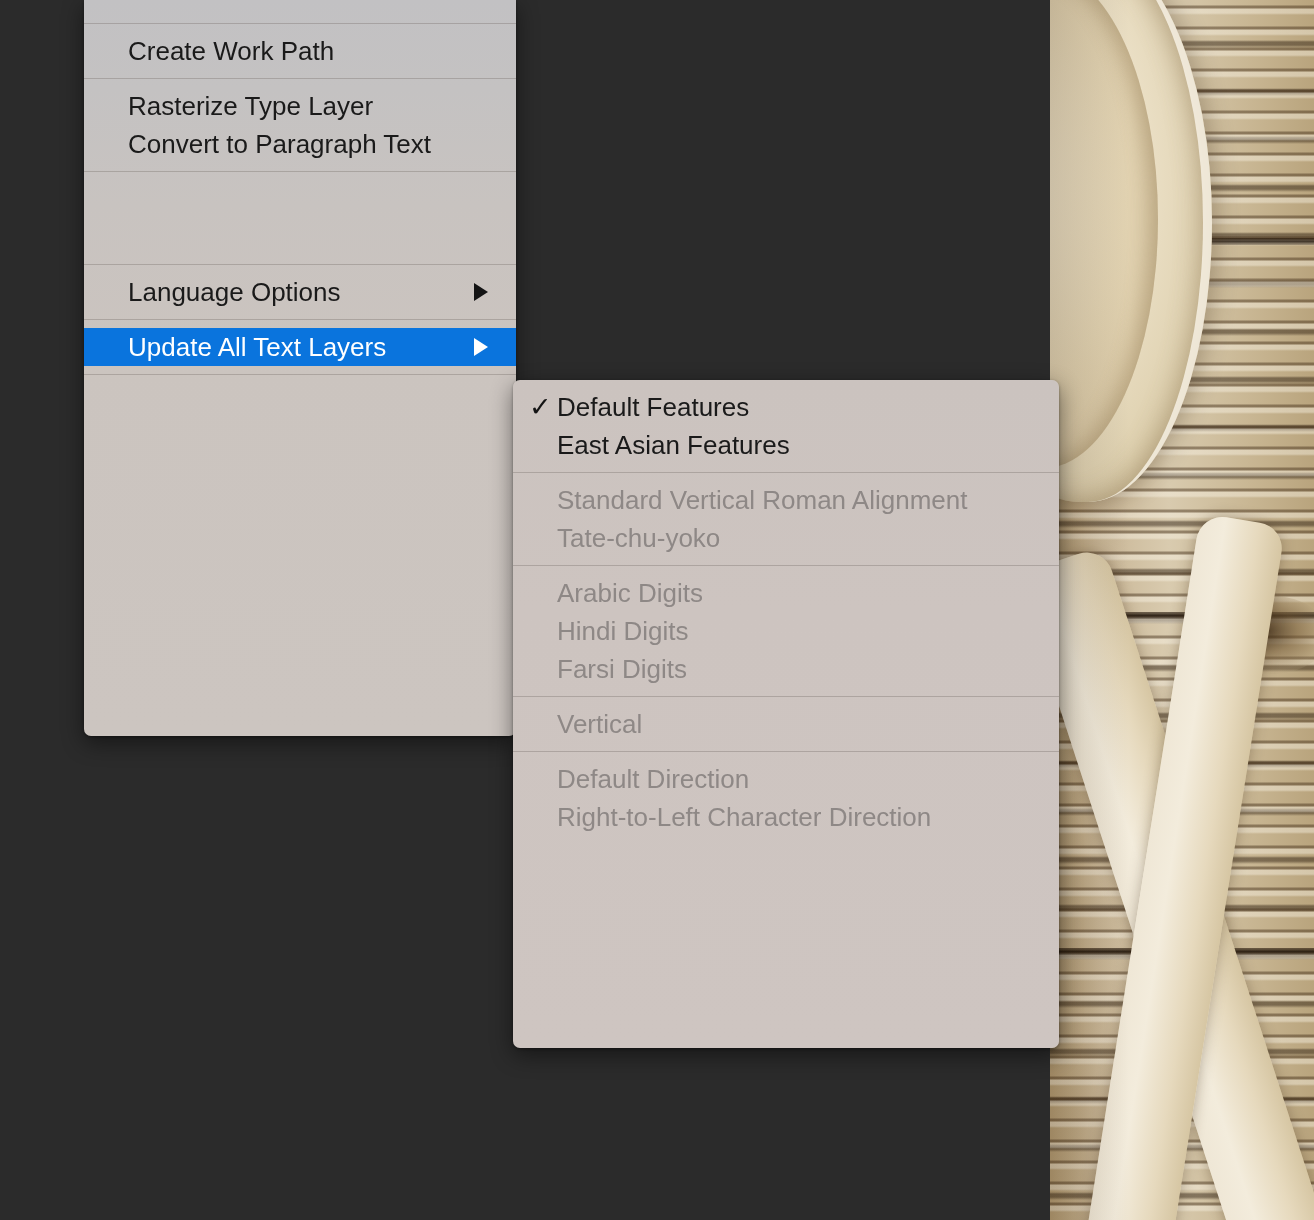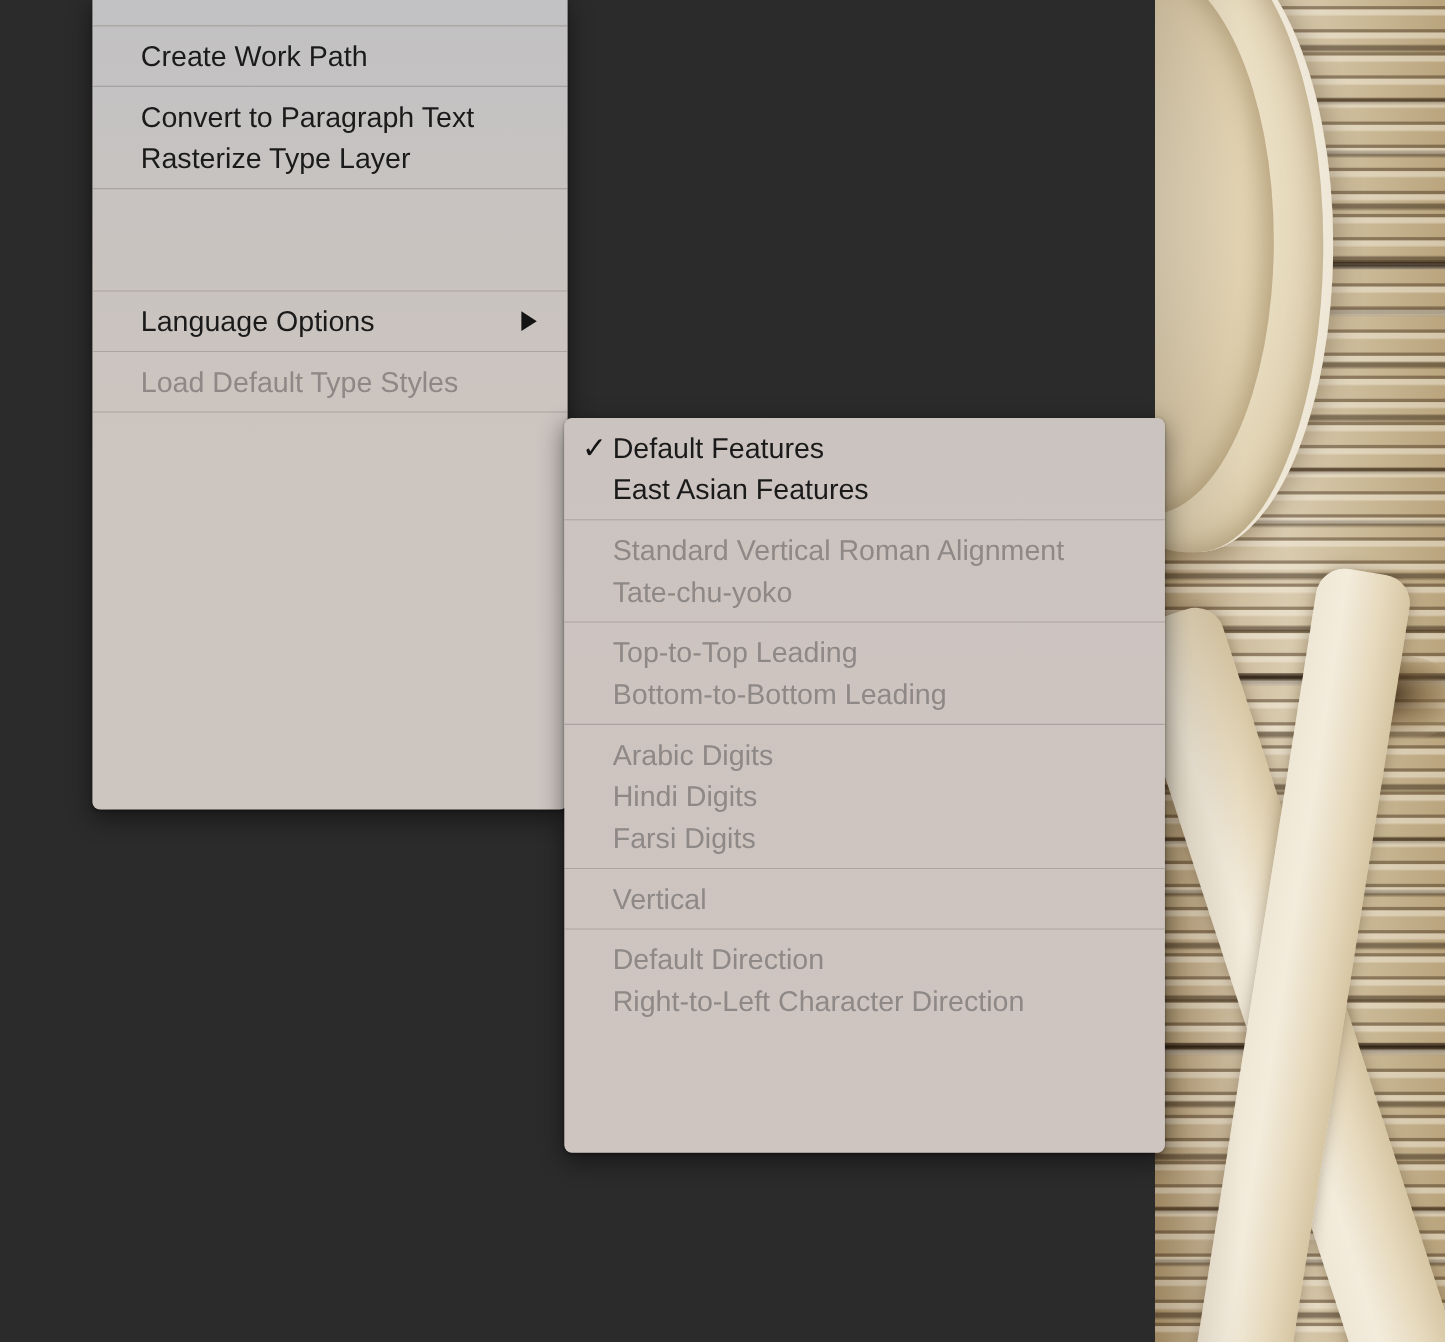--- a/index.html
+++ b/index.html
@@ -238,50 +238,51 @@
     <div class="group partial-row"></div>
 
     <div class="group">
       <div class="item">
         <span class="label">Create Work Path</span>
       </div>
     </div>
 
     <div class="group">
       <div class="item">
+        <span class="label">Rasterize Type Layer</span>
+      </div>
+      <div class="item">
         <span class="label">Convert to Paragraph Text</span>
-      </div>
-      <div class="item">
-        <span class="label">Rasterize Type Layer</span>
       </div>
     </div>
 
     <div class="group">
       <div class="item">
         <span class="label"></span>
       </div>
       <div class="item">
         <span class="label"></span>
       </div>
     </div>
 
     <div class="group">
       <div class="item">
         <span class="label">Language Options</span>
         <span class="arrow"></span>
       </div>
     </div>
 
-
-
-    <div class="group">
-      <div class="item disabled">
-        <span class="label">Load Default Type Styles</span>
-      </div>
-    </div>
+    <div class="group">
+      <div class="item highlight">
+        <span class="label">Update All Text Layers</span>
+        <span class="arrow"></span>
+      </div>
+    </div>
+
+
 
     <div class="group">
       <div class="item">
         <span class="label"></span>
       </div>
       <div class="item">
         <span class="label"></span>
       </div>
     </div>
 
@@ -304,30 +305,20 @@
       <div class="item disabled">
 
         <span class="label">Standard Vertical Roman Alignment</span>
       </div>
       <div class="item disabled">
 
         <span class="label">Tate-chu-yoko</span>
       </div>
     </div>
 
-    <div class="group">
-      <div class="item disabled">
-
-        <span class="label">Top-to-Top Leading</span>
-      </div>
-      <div class="item disabled">
-
-        <span class="label">Bottom-to-Bottom Leading</span>
-      </div>
-    </div>
 
     <div class="group">
       <div class="item disabled">
 
         <span class="label">Arabic Digits</span>
       </div>
       <div class="item disabled">
 
         <span class="label">Hindi Digits</span>
       </div>

